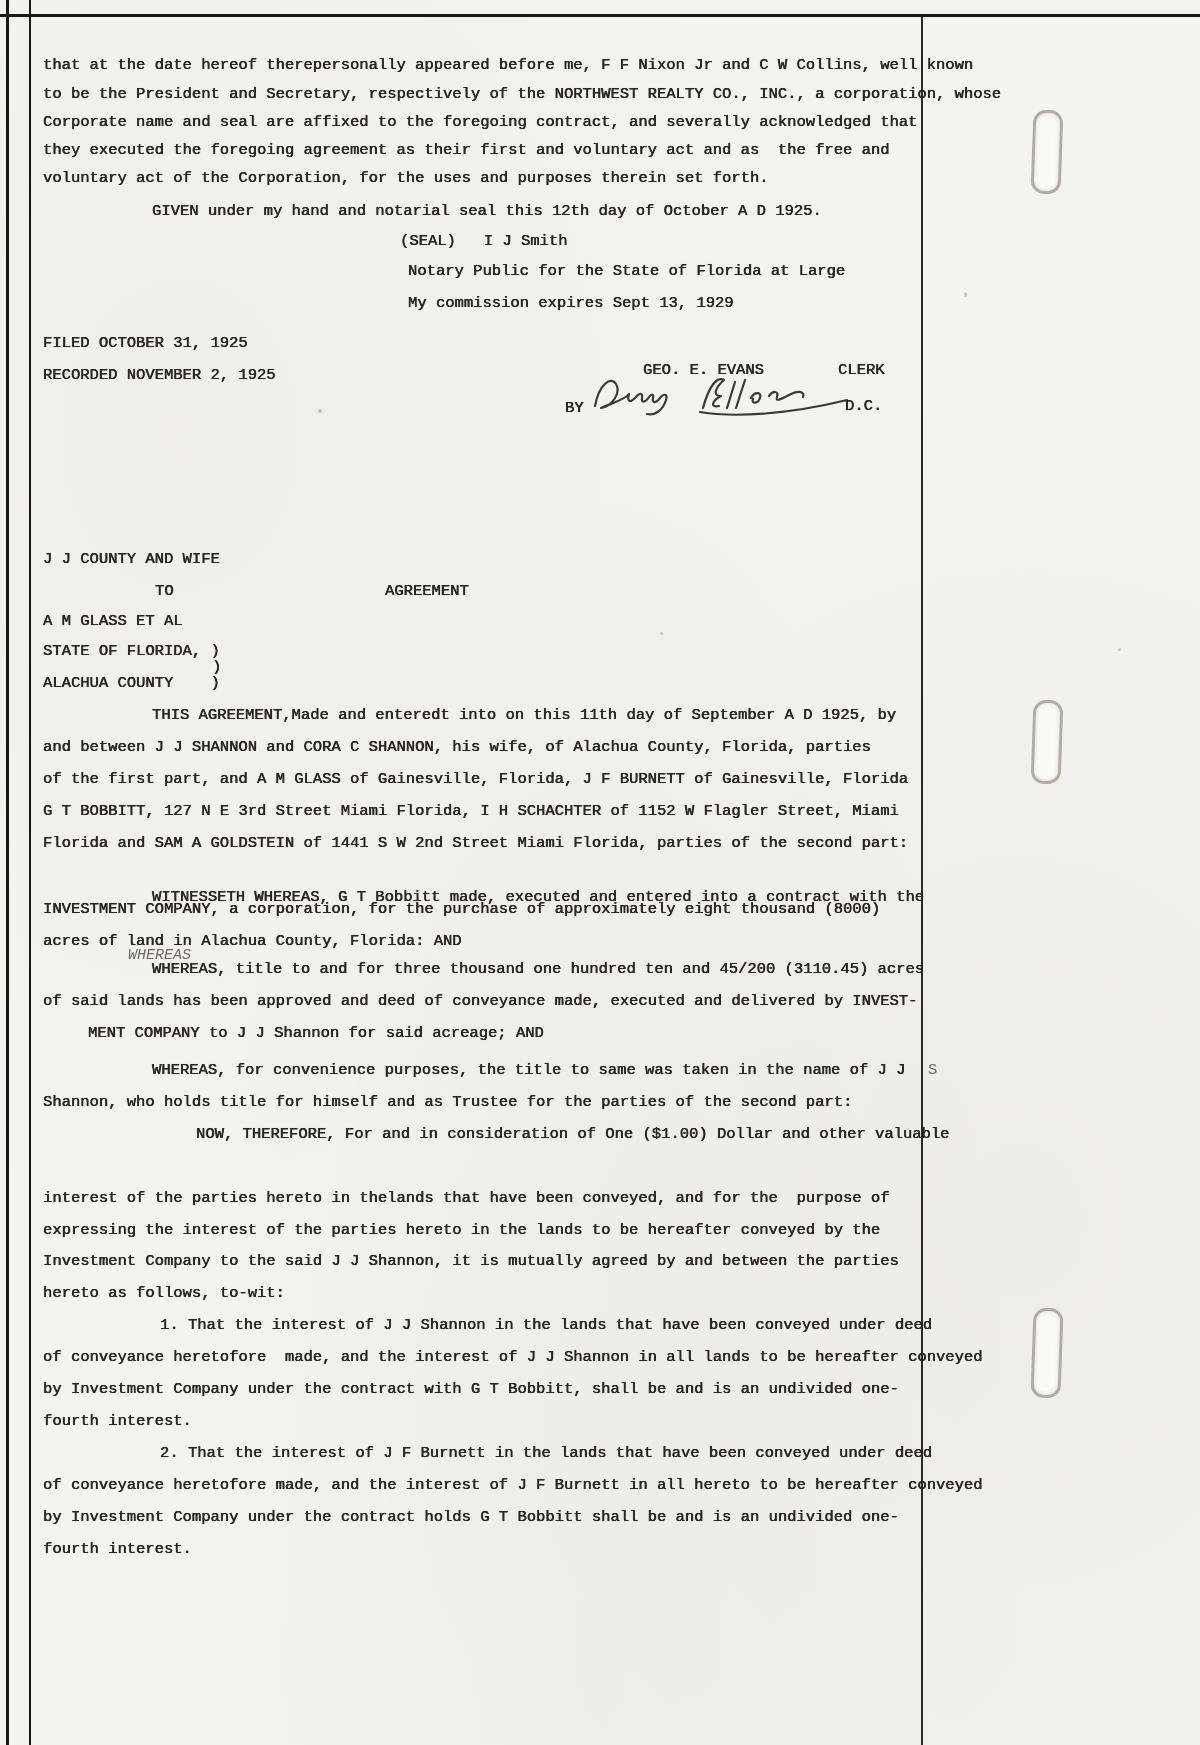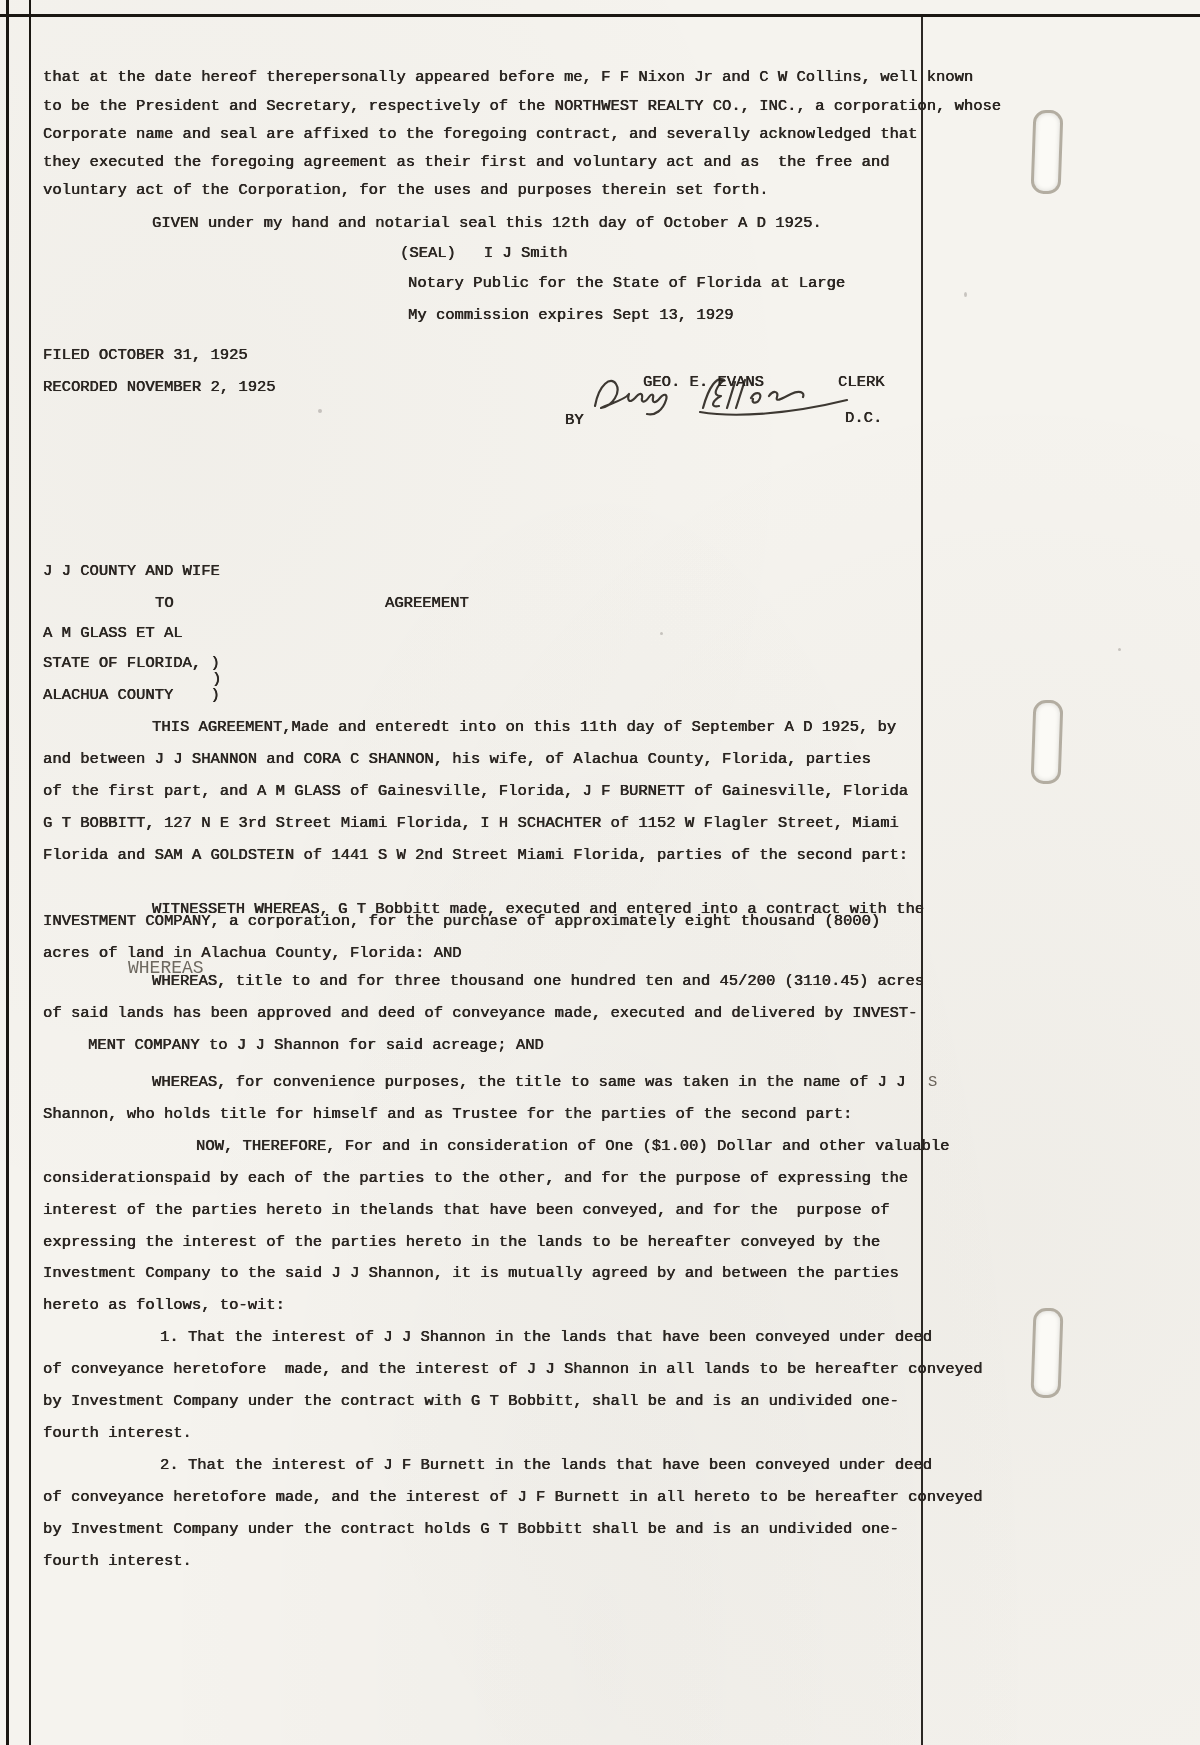--- a/index.html
+++ b/index.html
@@ -36,30 +36,30 @@
     background: #fbfaf6;
     border: 3px solid #b3ada1;
     box-shadow: inset 0 0 5px rgba(0,0,0,0.14);
     transform: rotate(2deg);
     z-index: 2;
   }
   .hole-1 { top: 110px; }
   .hole-2 { top: 700px; }
   .hole-3 { top: 1308px; height: 84px; }
 
-  .text-layer { position: absolute; left: 0; top: 12px; width: 1200px; height: 1532px; z-index: 3; }
+  .text-layer { position: absolute; left: 0; top: 0; width: 1200px; height: 1532px; z-index: 3; }
   .tline {
     position: absolute;
     font-size: 15.5px;
     line-height: 20px;
     color: var(--ink, #2b2622);
     white-space: pre;
     text-shadow: 0.35px 0 0 currentColor, -0.2px 0 0 rgba(43,38,34,0.45), 0 0 0.7px rgba(43,38,34,0.35);
   }
-  .overtype { font-size: 18px; color: #565047; text-shadow: none; opacity: 0.85; }
+  .overtype { font-size: 15px; color: #565047; text-shadow: none; opacity: 0.85; font-style: italic; }
   .faint    { color: #6a635a; text-shadow: none; }
 
   .signature {
     position: absolute;
     left: 585px;
     top: 370px;
     width: 270px;
     height: 52px;
     z-index: 4;
   }
@@ -121,21 +121,20 @@
       <div class="tline" style="left: 43px; top: 899px;">INVESTMENT COMPANY, a corporation, for the purchase of approximately eight thousand (8000)</div>
       <div class="tline" style="left: 43px; top: 931px; text-align: center;">acres of land in Alachua County, Florida: AND</div>
       <div class="tline overtype" style="left: 128px; top: 946px;">WHEREAS</div>
       <div class="tline" style="left: 152px; top: 959px;">WHEREAS, title to and for three thousand one hundred ten and 45/200 (3110.45) acres</div>
       <div class="tline" style="left: 43px; top: 991px;">of said lands has been approved and deed of conveyance made, executed and delivered by INVEST-</div>
       <div class="tline" style="left: 43px; top: 1023px; margin-left: 45px;">MENT COMPANY to J J Shannon for said acreage; AND</div>
       <div class="tline" style="left: 152px; top: 1060px;">WHEREAS, for convenience purposes, the title to same was taken in the name of J J</div>
       <div class="tline faint" style="left: 928px; top: 1060px;">S</div>
       <div class="tline" style="left: 43px; top: 1092px;">Shannon, who holds title for himself and as Trustee for the parties of the second part:</div>
       <div class="tline" style="left: 152px; top: 1124px; margin-left: 44px;">NOW, THEREFORE, For and in consideration of One ($1.00) Dollar and other valuable</div>
-      <div class="tline" style="left: 43px; top: 1156px;">considerationspaid by each of the parties to the other, and for the purpose of expressing the</div>
       <div class="tline" style="left: 43px; top: 1188px;">interest of the parties hereto in thelands that have been conveyed, and for the  purpose of</div>
       <div class="tline" style="left: 43px; top: 1220px;">expressing the interest of the parties hereto in the lands to be hereafter conveyed by the</div>
       <div class="tline" style="left: 43px; top: 1251px;">Investment Company to the said J J Shannon, it is mutually agreed by and between the parties</div>
       <div class="tline" style="left: 43px; top: 1283px;">hereto as follows, to-wit:</div>
       <div class="tline" style="left: 160px; top: 1315px;">1. That the interest of J J Shannon in the lands that have been conveyed under deed</div>
       <div class="tline" style="left: 43px; top: 1347px;">of conveyance heretofore  made, and the interest of J J Shannon in all lands to be hereafter conveyed</div>
       <div class="tline" style="left: 43px; top: 1379px;">by Investment Company under the contract with G T Bobbitt, shall be and is an undivided one-</div>
       <div class="tline" style="left: 43px; top: 1411px;">fourth interest.</div>
       <div class="tline" style="left: 160px; top: 1443px;">2. That the interest of J F Burnett in the lands that have been conveyed under deed</div>
       <div class="tline" style="left: 43px; top: 1475px;">of conveyance heretofore made, and the interest of J F Burnett in all hereto to be hereafter conveyed</div>

